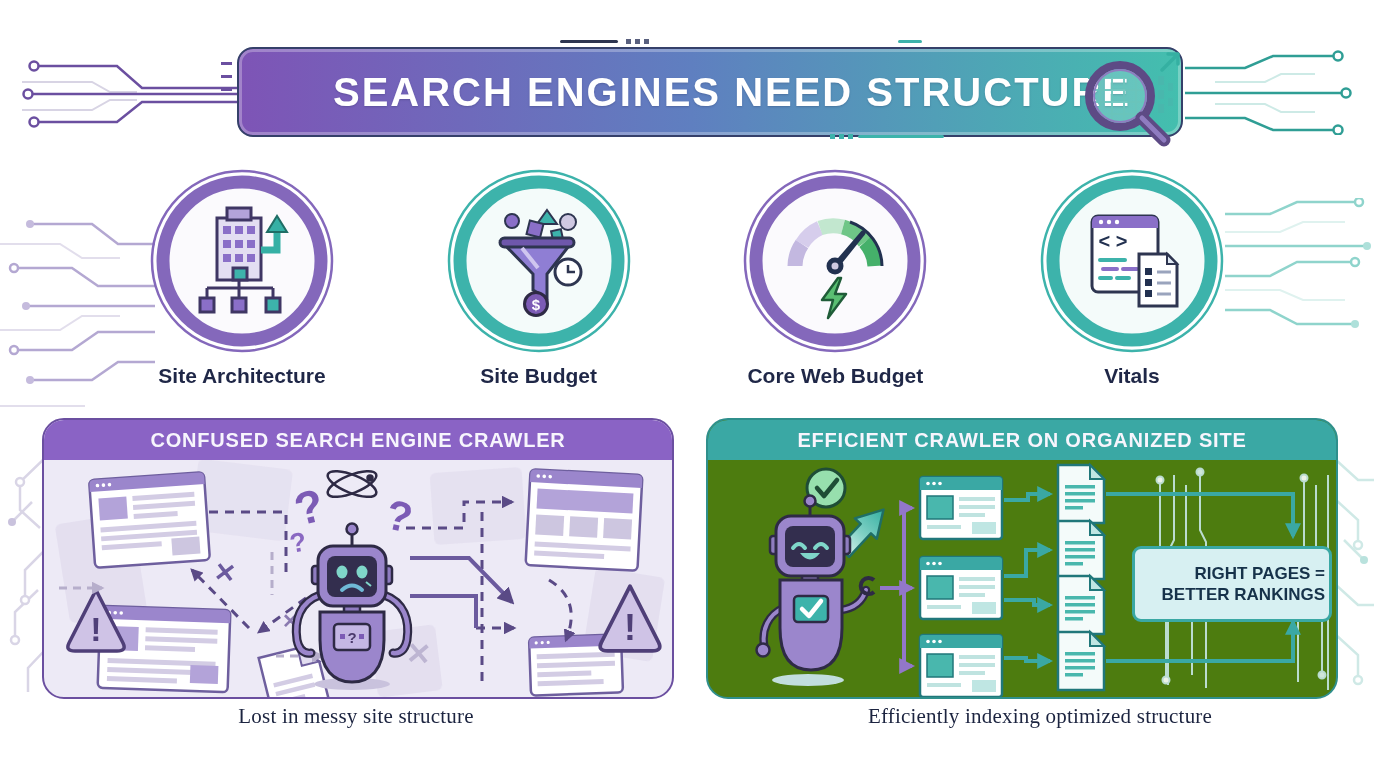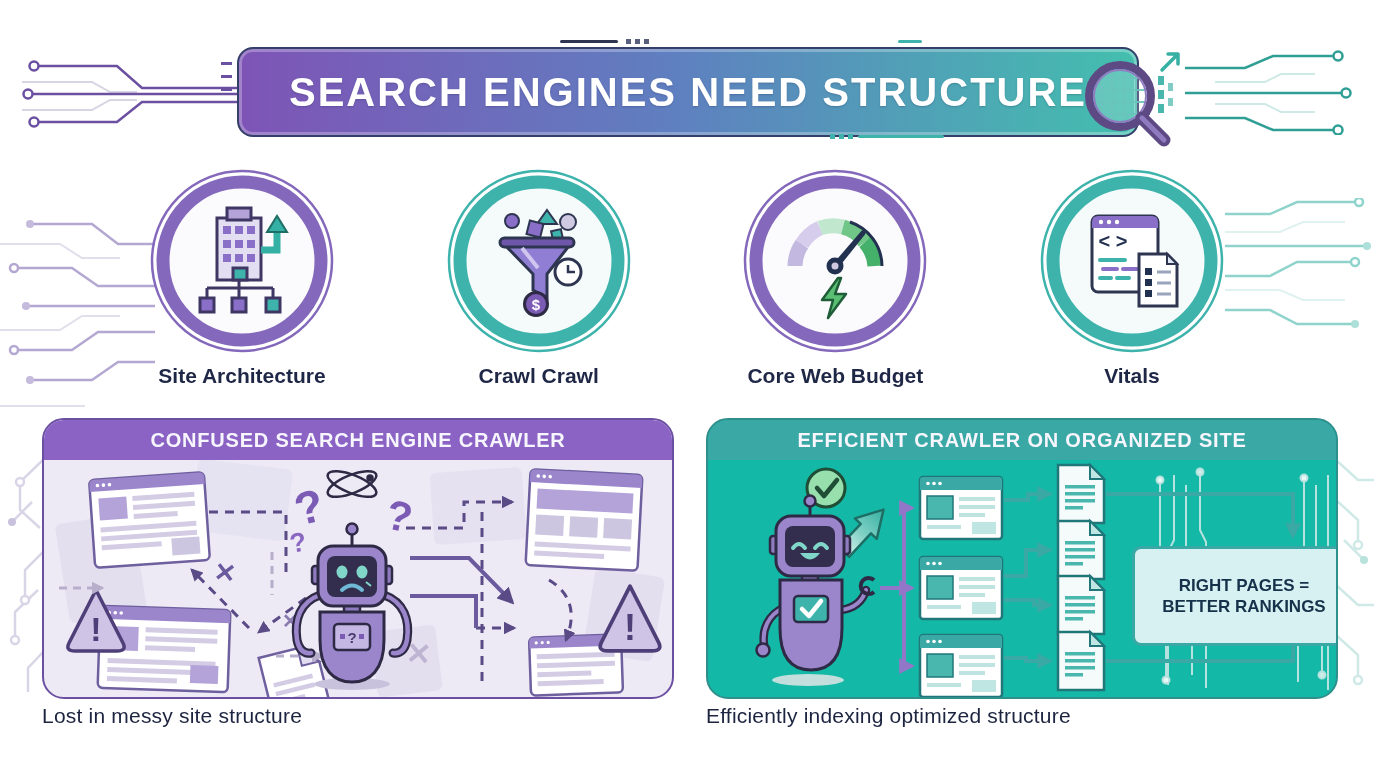--- a/index.html
+++ b/index.html
@@ -3,44 +3,44 @@
 <meta charset="utf-8">
 <style>
   html,body{margin:0;padding:0;}
   .page{position:relative;width:1376px;height:768px;background:#ffffff;overflow:hidden;
         font-family:"Liberation Sans",sans-serif;}
   .abs{position:absolute;}
   
   .banner{left:237px;top:47px;width:898px;height:86px;border-radius:16px;
           background:linear-gradient(90deg,#7e54b6 0%,#5f7fc0 48%,#43bfae 100%);
           border:2px solid #35406a;box-shadow:inset 0 0 0 3px rgba(255,255,255,.28);
-          display:flex;align-items:center;justify-content:center;z-index:3;}
+          display:flex;align-items:center;justify-content:center;z-index:3;padding-left:44px;}
   .banner h1{margin:0;color:#ffffff;font-size:40px;font-weight:bold;letter-spacing:2px;
              text-shadow:0 1px 2px rgba(30,40,80,.25);white-space:nowrap;}
   
   .features{left:147px;top:166px;width:1080px;display:flex;justify-content:space-between;z-index:2;}
   .feature{width:190px;display:flex;flex-direction:column;align-items:center;}
   .feature .label{margin-top:8px;font-size:21px;font-weight:bold;color:#1f2747;white-space:nowrap;}
   
   .panel{top:418px;width:628px;height:277px;border-radius:22px;overflow:hidden;z-index:2;}
   .panel.left{left:42px;border:2.5px solid #6b4fa0;background:#edeaf6;}
-  .panel.right{left:706px;border:2.5px solid #2f8f8c;background:#14b8a6;}
+  .panel.right{left:706px;border:2.5px solid #2f8f8c;background:#4d7c0f;}
   .panel-header{height:40px;display:flex;align-items:center;justify-content:center;
                 color:#f7f5fd;font-size:20px;font-weight:bold;letter-spacing:.8px;}
   .panel.left  .panel-header{background:#8a63c5;}
   .panel.right .panel-header{background:#3aa8a4;}
   .panel-body{position:relative;width:628px;height:237px;}
   .result-box{position:absolute;left:424px;top:86px;width:186px;height:62px;
               background:#d7f0f2;border:3px solid #3aa8a4;border-radius:9px;
-              display:flex;align-items:center;justify-content:center;text-align:center;
-              font-size:17px;font-weight:bold;color:#16324a;line-height:1.25;padding:16px;}
+              display:flex;align-items:center;justify-content:center;text-align:right;
+              font-size:17px;font-weight:bold;color:#16324a;line-height:1.25;padding:4px;}
   
-  .caption{top:704px;width:628px;font-size:21px;color:#1c2440;
-           font-weight:500;letter-spacing:.2px;}
-  .caption.l{left:42px;} .caption.r{left:706px;}
+  .caption{top:704px;width:628px;text-align:center;font-size:21px;color:#1c2440;
+           font-weight:500;letter-spacing:.2px;font-family:Liberation Serif, serif;}
+  .caption.l{left:42px;} .caption.r{left:726px;}
   svg{display:block;}
 </style>
 </head>
 <body>
 
 <div class="page">
 
   <svg class="abs" style="left:22px;top:52px;" width="215" height="80">
     <g stroke="#d8d4e4" stroke-width="2" fill="none">
       <path d="M0,30 H70 L88,40 H115"></path>
@@ -201,21 +201,21 @@
         </g>
         <g>
           <circle cx="124" cy="106" r="13" fill="#ffffff" stroke="#2e3550" stroke-width="3"></circle>
           <path d="M124,99 V106 H131" fill="none" stroke="#2e3550" stroke-width="2.5"></path>
         </g>
         <g>
           <circle cx="92" cy="138" r="11.5" fill="#7c5bb5" stroke="#2e2a45" stroke-width="3"></circle>
           <text x="92" y="144" text-anchor="middle" font-size="15" font-weight="bold" fill="#ffffff">$</text>
         </g>
       </svg>
-      <div class="label">Crawl Crawl</div>
+      <div class="label">Site Budget</div>
     </div>
 
     <div class="feature">
       <svg width="190" height="190" viewBox="0 0 190 190">
         <circle cx="95" cy="95" r="90" fill="none" stroke-width="2.5" stroke="#8468bb"></circle>
         <circle cx="95" cy="95" r="79" fill="#fbfafd" stroke-width="13" stroke="#8468bb"></circle>
         <g fill="none" stroke-width="15">
           <path d="M55,100 A40,40 0 0,1 62,78" stroke="#c3b8e0"></path>
           <path d="M62,78 A40,40 0 0,1 80,62" stroke="#d6cdec"></path>
           <path d="M80,62 A40,40 0 0,1 103,61" stroke="#c2e7cf"></path>

